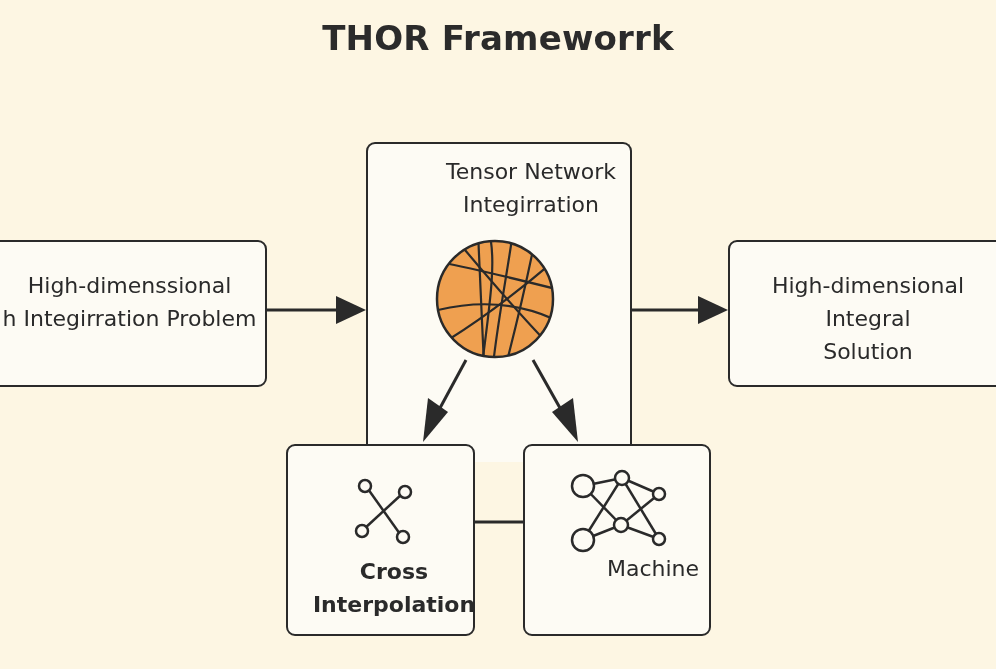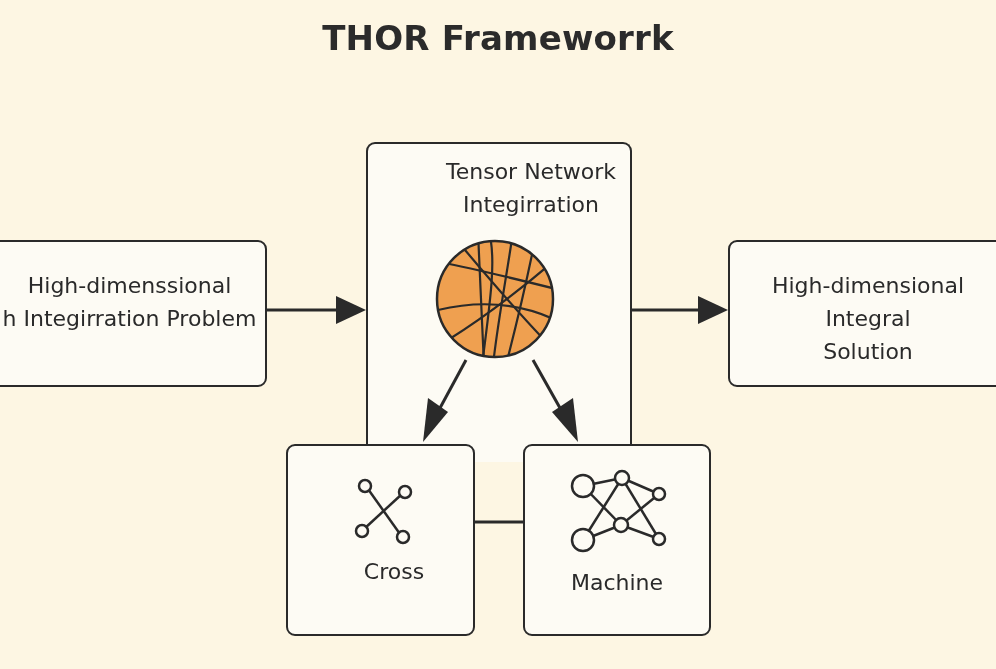--- a/index.html
+++ b/index.html
@@ -48,27 +48,28 @@
 
 <div class="box" id="output-box">
   <div class="label" style="left:0;width:276px;top:27px;">
     <div>High-dimensional</div>
     <div>Integral</div>
     <div>Solution</div>
   </div>
 </div>
 
 <div class="box" id="cross-box">
-  <div class="label" style="left:0;width:212px;top:109px;">
+  <div class="label" style="left:0;width:212px;top:109px;font-weight:bold;">
     <div>Cross</div>
+    <div>Interpolation</div>
   </div>
 </div>
 
 <div class="box" id="ml-box">
-  <div class="label" style="left:0;width:184px;top:120px;">
+  <div class="label" style="left:0;width:184px;top:106px;padding-left:36px;">
     <div>Machine</div>
   </div>
 </div>
 
 <svg class="overlay" viewBox="0 0 996 669">
   <defs>
     <marker id="arrowhead" markerWidth="10" markerHeight="10" refX="8" refY="5" orient="auto" markerUnits="userSpaceOnUse" viewBox="0 0 10 10">
       <path d="M0,0 L10,5 L0,10 z" fill="#2a2a2a"></path>
     </marker>
   </defs>

